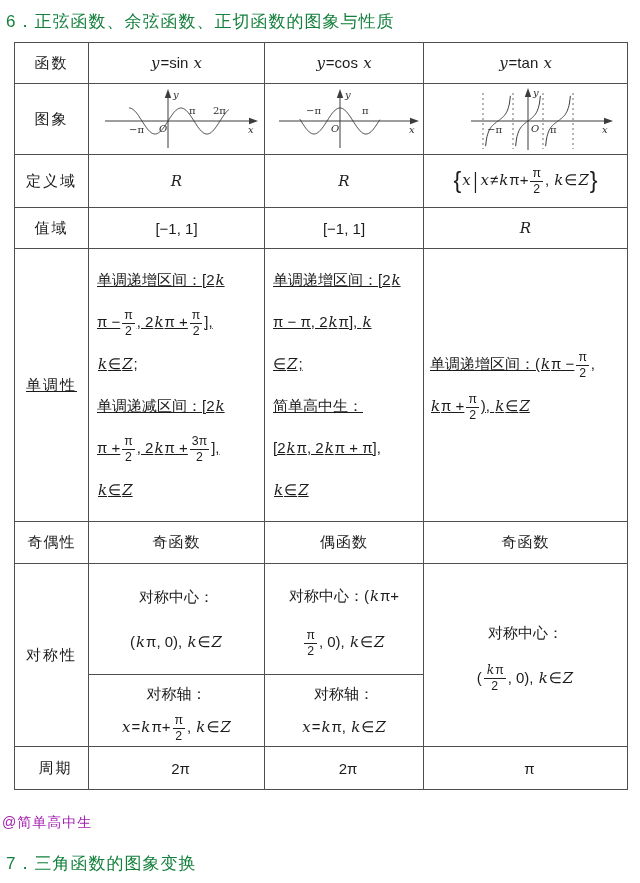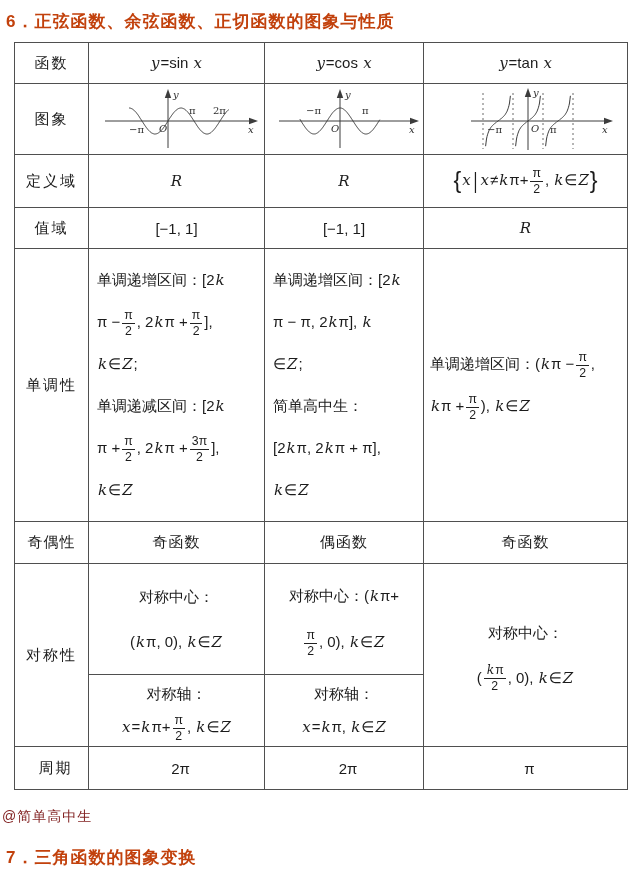--- a/index.html
+++ b/index.html
@@ -1,49 +1,49 @@
 <!DOCTYPE html>
 <html><head>
 <meta charset="utf-8">
 <style>
   html,body{margin:0;padding:0;}
   body{
     width:640px;height:883px;background:#ffffff;
     font-family:"Liberation Sans",sans-serif;color:#1c1c1c;
     position:relative;overflow:hidden;
   }
-  .title{font-size:17px;font-weight:700;letter-spacing:1px;margin:10px 0 9px 6px;color:#c2410c;}
+  .title{font-size:17px;font-weight:400;letter-spacing:1px;margin:10px 0 9px 6px;color:#15803d;}
   .title7{margin:20px 0 0 6px;}
   table.trig{border-collapse:collapse;table-layout:fixed;margin-left:14px;width:613px;}
   td{border:1px solid #4f4f4f;text-align:center;vertical-align:middle;
      font-size:15px;padding:2px 4px;overflow:hidden;}
   td.lbl{letter-spacing:2px;font-size:15px;}
   tr.r-fn td{height:36px;margin-top:44px;}
   tr.r-graph td{height:66px;padding:0;}
   tr.r-domain td{height:48px;}
   tr.r-range td{height:36px;}
-  tr.r-mono td{height:260px;}
+  tr.r-mono td{height:260px;text-decoration:underline;}
   tr.r-parity td{height:37px;letter-spacing:1px;font-family:Liberation Mono, monospace;}
   tr.r-symc td{height:106px;}
   tr.r-syma td{height:67px;}
   tr.r-period td{height:38px;padding-left:12px;}
   td.mono{text-align:left;padding:6px 6px 6px 8px;}
   td.mono .ln{line-height:42px;white-space:nowrap;}
   td.mono-tan{padding:4px 2px 4px 6px;}
   td.symc .ln{line-height:45px;white-space:nowrap;}
   td.syma .ln{line-height:33px;white-space:nowrap;}
   .ln{display:block;}
   i{font-style:italic;font-family:"DejaVu Serif",serif;padding:0 1px;}
   .frac{display:inline-flex;flex-direction:column;align-items:center;
         vertical-align:middle;line-height:1.05;font-size:0.82em;margin:0 2px;}
   .frac>span:first-child{border-bottom:1px solid #222;padding:0 2px 1px;display:block;}
   .frac>span:last-child{padding-top:1px;display:block;}
   .bb{font-size:1.55em;font-weight:300;vertical-align:-0.12em;line-height:0;}
   .vb{display:inline-block;transform:scaleY(1.5);margin:0 2px;}
-  .watermark{margin:18px 0 0 2px;font-size:14px;color:#7f1d1d;letter-spacing:1px;}
+  .watermark{margin:24px 0 0 2px;font-size:14px;color:#a21caf;letter-spacing:1px;}
   .para{margin:13px 0 0 2px;font-size:16px;}
   .para .ln{line-height:37px;white-space:nowrap;}
   svg.graph{display:block;margin:0 auto;}
   svg .ax{stroke:#3c3c3c;stroke-width:1;fill:none;}
   svg .arrow{fill:#3c3c3c;stroke:none;}
   svg .curve{stroke:#3c3c3c;stroke-width:1;fill:none;}
   svg .asym{stroke:#6a6a6a;stroke-width:1;stroke-dasharray:2 3;fill:none;}
   svg text{font-size:10px;fill:#2e2e2e;font-family:"DejaVu Serif",serif;}
   svg text.var{font-style:italic;}
 </style>

